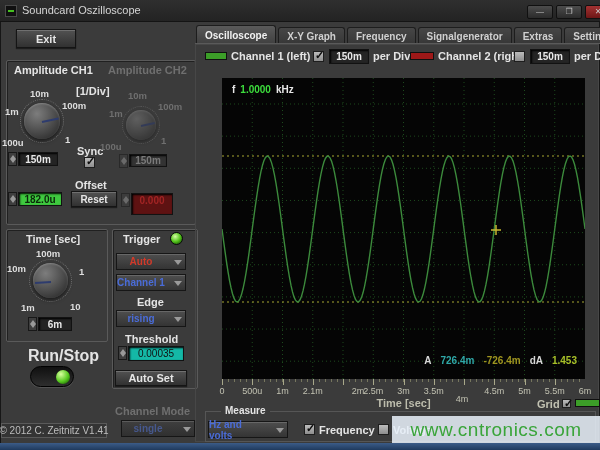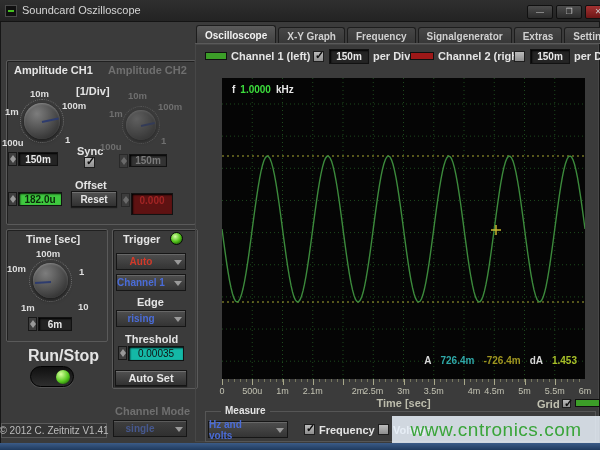--- a/index.html
+++ b/index.html
@@ -100,20 +100,21 @@
 <div id="app">
 
   <div class="titlebar">
     <span class="app-icon"></span>
     <span class="title">Soundcard Oszilloscope</span>
     <span class="wbtn" style="left:527px">—</span>
     <span class="wbtn" style="left:556px">❐</span>
     <span class="wbtn close" style="left:585px">✕</span>
   </div>
 
+  <div class="btn" style="left:16px; top:29px; width:60px; height:19px">Exit</div>
 
   <div class="group" style="left:6px; top:60px; width:190px; height:165px"></div>
   <span class="lbl hdr" style="left:14px; top:64px">Amplitude CH1</span>
   <span class="lbl hdr dim" style="left:108px; top:64px">Amplitude CH2</span>
   <span class="lbl hdr" style="left:76px; top:85px">[1/Div]</span>
   <div class="knob" style="left:24px; top:103px; width:36px; height:36px">
       <span class="ptr" style="transform:rotate(-12deg)"></span>
     </div>
   <div class="knob" style="left:126px; top:110px; width:30px; height:30px; opacity:.55">
       <span class="ptr" style="transform:rotate(-12deg)"></span>
@@ -159,21 +160,21 @@
   <div class="spin" style="left:118px; top:346px"></div>
   <div class="field lightf" style="left:128px; top:346px; width:56px; height:15px; line-height:14px; font-weight:normal">0.00035</div>
   <div class="btn" style="left:115px; top:370px; width:72px; height:16px">Auto Set</div>
 
   <span class="lbl" style="left:28px; top:347px; font-size:16px">Run/Stop</span>
   <div class="toggle" style="left:30px; top:366px">
       <span class="dot"></span>
     </div>
 
   <span class="lbl dim" style="left:115px; top:405px">Channel Mode</span>
-  <div class="dd dimdd" style="left:113px; top:420px; width:74px; color:#46588e">
+  <div class="dd dimdd" style="left:121px; top:420px; width:74px; color:#46588e">
       <span>single</span>
       <span class="arrow"></span>
     </div>
 
   <div class="copy">© 2012  C. Zeitnitz V1.41</div>
 
   <div class="tabbar">
       <div class="tab active">Oscilloscope</div>
       <div class="tab">X-Y Graph</div>
       <div class="tab">Frequency</div>
@@ -240,21 +241,21 @@
   <div class="tickstrip"></div>
   <div class="xticklabels">
       <span style="left: 0px;">0</span>
       <span style="left: 30.25px;">500u</span>
       <span style="left: 60.5px;">1m</span>
       <span style="left: 90.75px;">2.1m</span>
       <span style="left: 136px;">2m</span>
       <span style="left: 151.25px;">2.5m</span>
       <span style="left: 181.5px;">3m</span>
       <span style="left: 211.75px;">3.5m</span>
-      <span style="left: 252px;">4m</span>
+      <span style="left: 240px; margin-top: 8px;">4m</span>
       <span style="left: 272.25px;">4.5m</span>
       <span style="left: 302.5px;">5m</span>
       <span style="left: 332.75px;">5.5m</span>
       <span style="left: 363px;">6m</span>
     </div>
   <span class="lbl" style="left:222px; top:397px; width:363px; text-align:center; color:#bcbcac; font-weight:bold">Time [sec]</span>
   <span class="lbl" style="left:537px; top:398px; color:#c2c2b2">Grid</span>
   <div class="cb small checked" style="left:562px; top:399px"></div>
   <div class="swatch" style="left: 575px; top: 399px; width: 25px; height: 8px; background: rgb(60, 158, 40);"></div>
 
@@ -281,14 +282,14 @@
     <span class="scalelbl" style="left: 65px; top: 134px;">1</span>
     <span class="scalelbl dim" style="left: 100px; top: 141px;">100u</span>
     <span class="scalelbl dim" style="left: 109px; top: 108px;">1m</span>
     <span class="scalelbl dim" style="left: 128px; top: 90px;">10m</span>
     <span class="scalelbl dim" style="left: 158px; top: 101px;">100m</span>
     <span class="scalelbl dim" style="left: 161px; top: 135px;">1</span>
     <span class="scalelbl" style="left: 21px; top: 302px;">1m</span>
     <span class="scalelbl" style="left: 7px; top: 263px;">10m</span>
     <span class="scalelbl" style="left: 36px; top: 248px;">100m</span>
     <span class="scalelbl" style="left: 79px; top: 266px;">1</span>
-    <span class="scalelbl" style="left: 70px; top: 301px; margin-left: 8px;">10</span>
+    <span class="scalelbl" style="left: 70px; top: 301px;">10</span>
   </div>
 
 </body></html>

